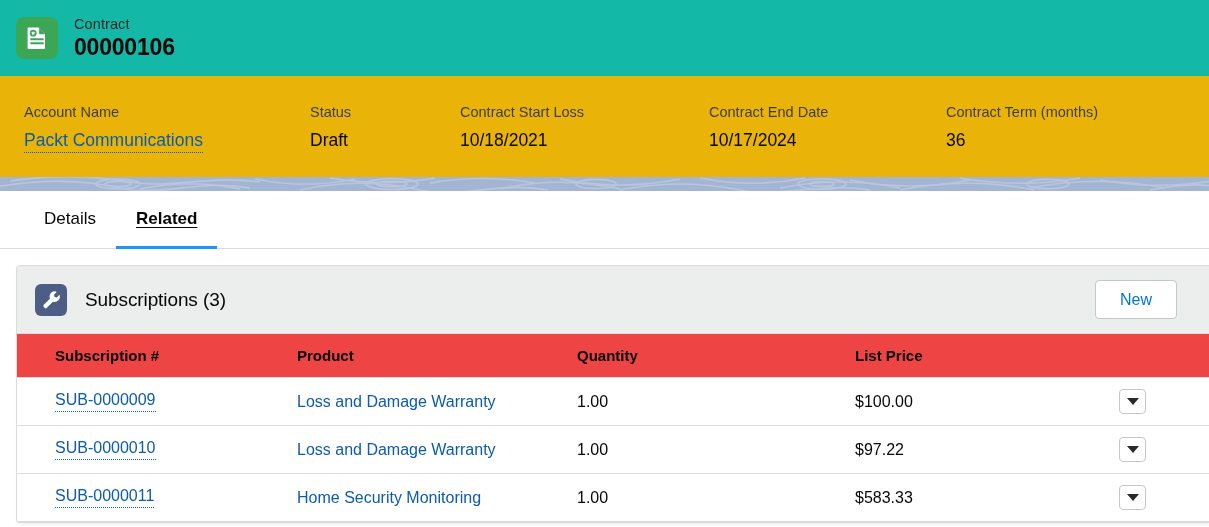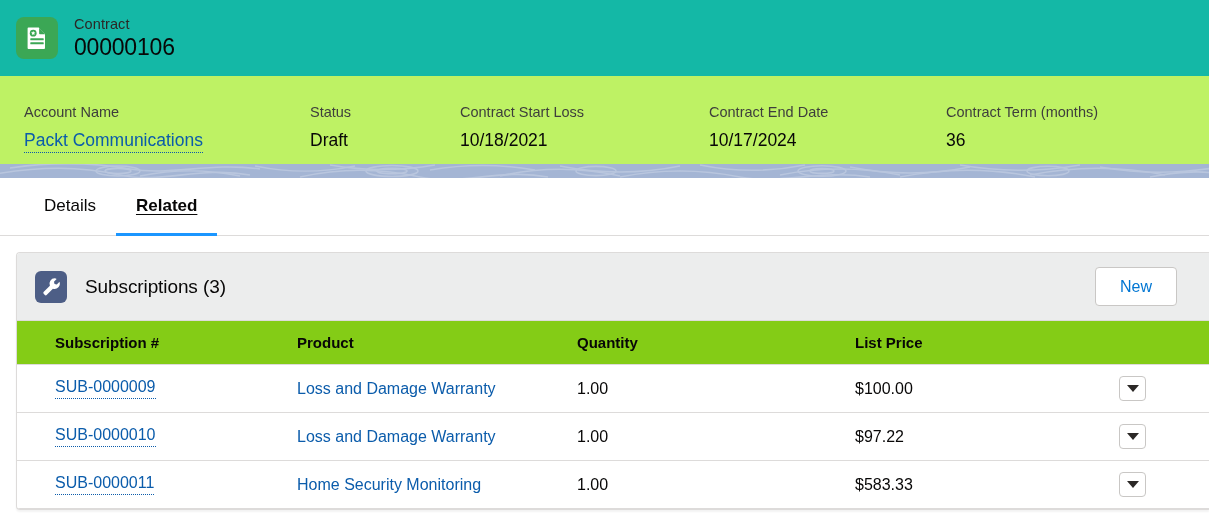--- a/index.html
+++ b/index.html
@@ -28,30 +28,30 @@
   }
   .obj-icon svg { display: block; }
   .header-titles { margin-left: 16px; line-height: 1.15; }
   .obj-type {
     font-size: 14.5px;
     color: #2b2826;
     letter-spacing: 0.1px;
   }
   .record-name {
     font-size: 23px;
-    font-weight: normal;
+    font-weight: bold;
     color: #080707;
     letter-spacing: -0.2px;
     margin-top: 1px;
   }
 
   
   .highlights {
-    background: #bef264;
-    height: 88px;
+    background: #eab308;
+    height: 101px;
     position: relative;
   }
   .field {
     position: absolute;
     top: 28px;
   }
   .field-label {
     font-size: 14.5px;
     color: #3e3e3c;
     white-space: nowrap;
@@ -154,21 +154,21 @@
     line-height: 1.2;
   }
 
   
   table.rel-table {
     width: 100%;
     border-collapse: collapse;
     table-layout: fixed;
   }
   table.rel-table th {
-    background: #84cc16;
+    background: #ef4444;
     text-align: left;
     font-size: 15px;
     font-weight: bold;
     color: #080707;
     padding: 13px 0 13px 0;
     border-bottom: 1px solid #dddbda;
     white-space: nowrap;
   }
   table.rel-table td {
     font-size: 16px;

